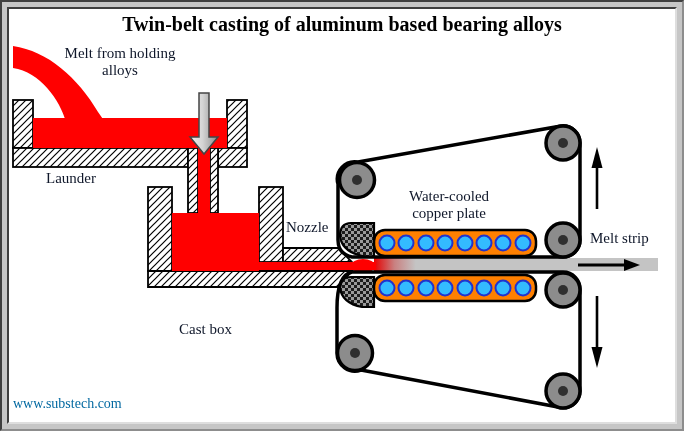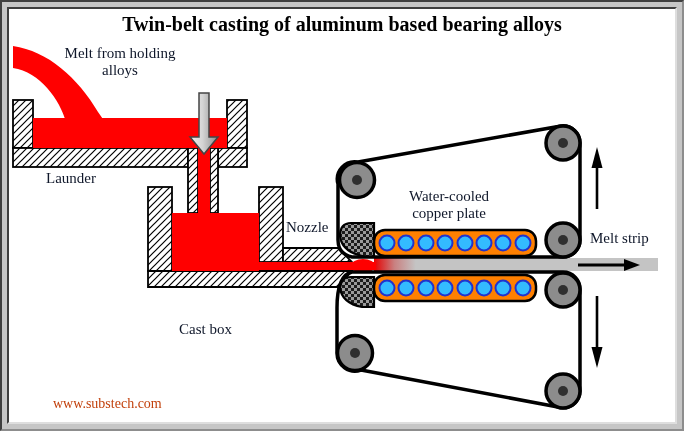--- a/index.html
+++ b/index.html
@@ -143,18 +143,18 @@
   <div class="lbl" style="left:179px;top:293px;margin-top:28px;">Cast box</div>
 
 
   <div class="lbl center" style="left:378px;top:188px;width:142px;">
     <div>Water-cooled</div>
     <div>copper plate</div>
   </div>
 
   <div class="lbl" style="left:590px;top:230px;">Melt strip</div>
 
-  <div class="watermark" style="color:#c2410c;margin-left:40px;">www.substech.com</div>
+  <div class="watermark" style="color:#0369a1;">www.substech.com</div>
 
   <div class="f-outer"></div>
   <div class="f-mid"></div>
   <div class="f-inner"></div>
 </div>
 
 </body></html>

